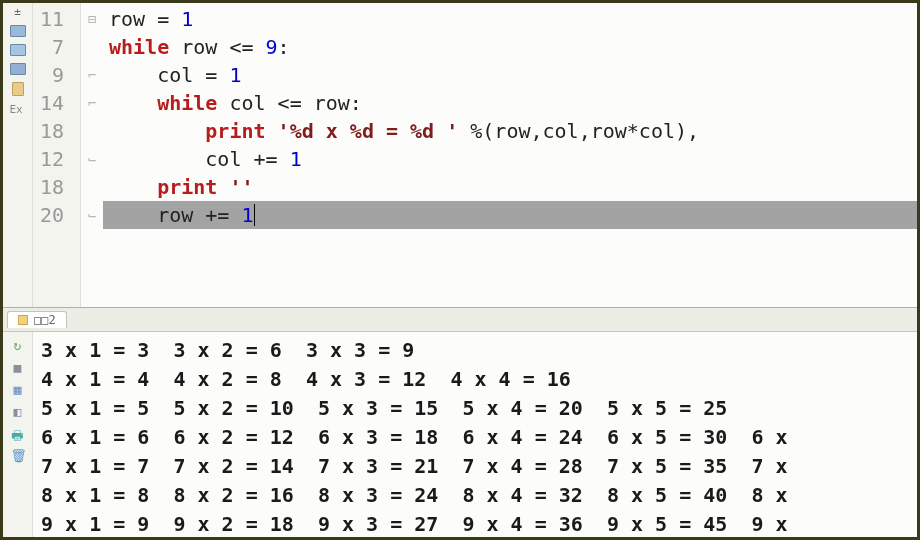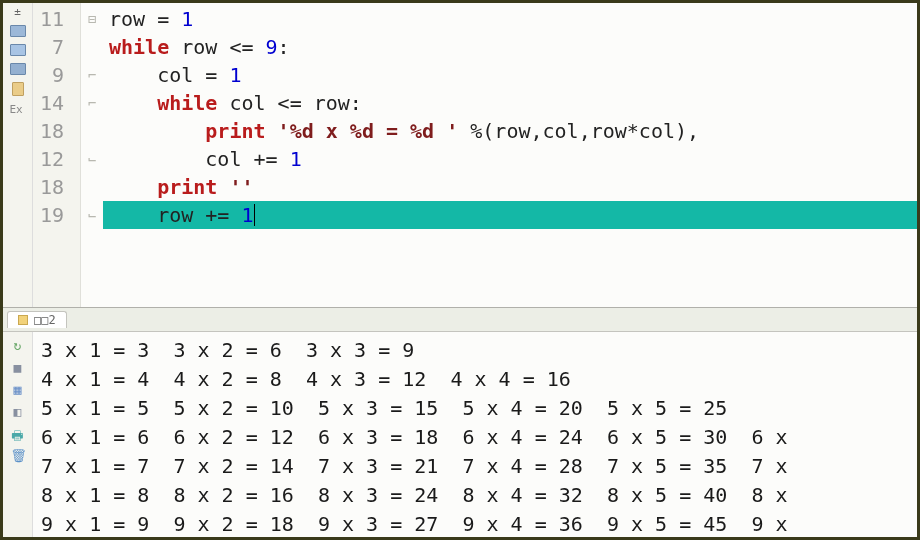--- a/index.html
+++ b/index.html
@@ -71,21 +71,21 @@
   .code {
     flex: 1;
     padding-top: 2px;
     line-height: 28px;
     white-space: pre;
     color: #222;
     position: relative;
   }
   .code-line { height:28px; padding-left:6px; }
   .code-line.current {
-    background: #14b8a6;
+    background: #a3a3a3;
   }
   .kw { color: #b91c1c; font-weight: bold; }
   .num { color: #0000d0; }
   .str { color: #7f1d1d; font-weight: bold; }
   .caret {
     display:inline-block;
     width:1px; height:22px;
     background:#000;
     vertical-align:-4px;
   }
@@ -139,20 +139,21 @@
   .lg-icon.teal{color:#4aa8a8;}
   .lg-icon.trash{color:#5a90c8;}
   .console {
     flex:1;
     padding: 4px 8px 0 8px;
     font-size: 20px;
     line-height: 29px;
     white-space: pre;
     color: #1a1a1a;
     overflow: hidden;
+    font-weight: bold;
   }
 </style>
 </head>
 <body>
 
 <div class="frame">
 
   <div class="editor">
     <div class="left-gutter">
       <span style="font-size:11px;color:#666;">±</span>
@@ -164,21 +165,21 @@
     </div>
 
     <div class="linenos" id="linenos">
         <div>11</div>
         <div>7</div>
         <div>9</div>
         <div>14</div>
         <div>18</div>
         <div>12</div>
         <div>18</div>
-        <div>19</div>
+        <div>20</div>
       </div>
 
     <div class="fold-gutter" id="foldgutter">
         <div class="fold-mark">⊟</div>
         <div class="fold-mark"></div>
         <div class="fold-mark">⌐</div>
         <div class="fold-mark">⌐</div>
         <div class="fold-mark"></div>
         <div class="fold-mark">⌙</div>
         <div class="fold-mark"></div>

